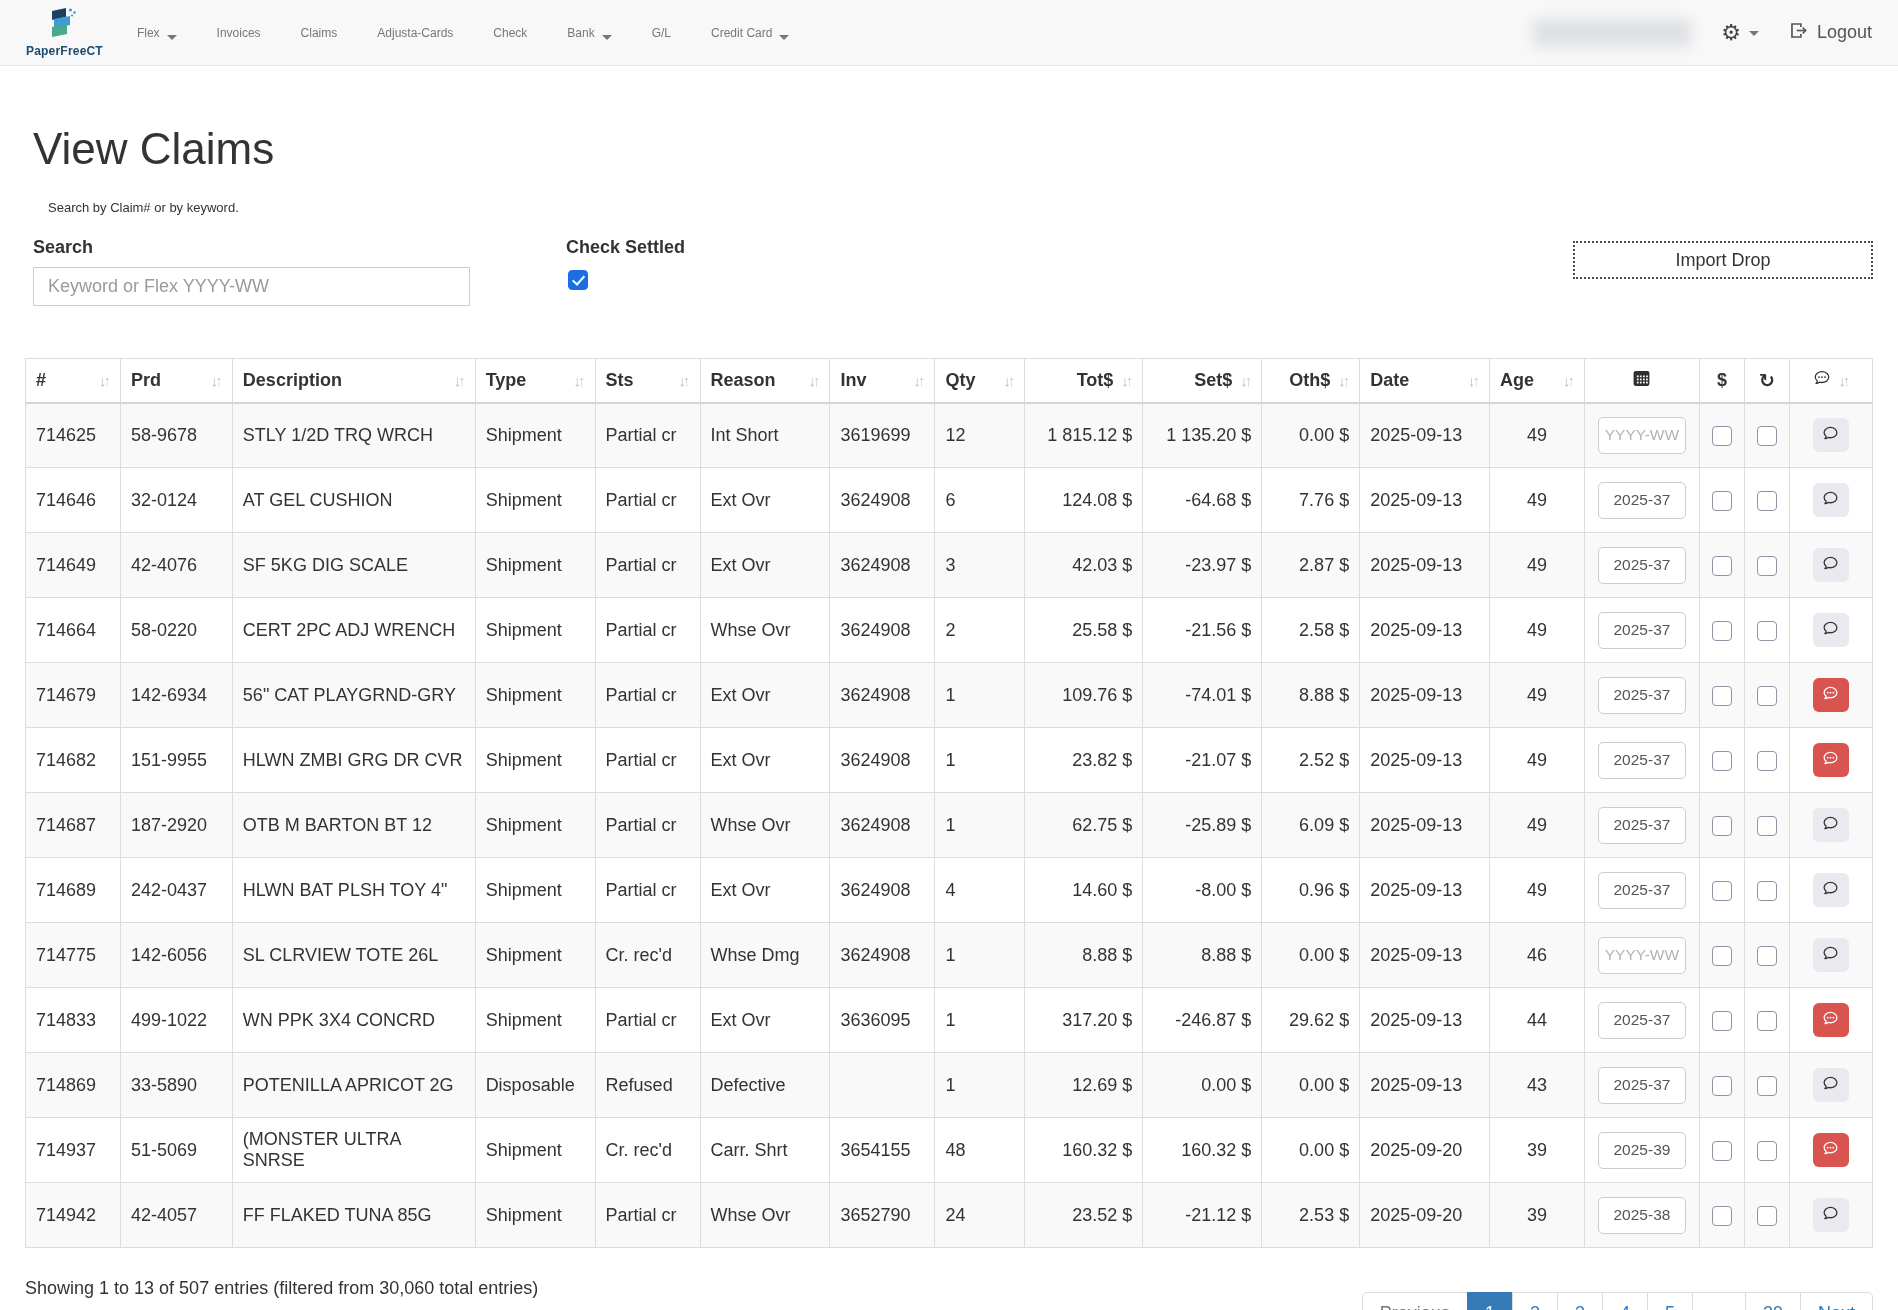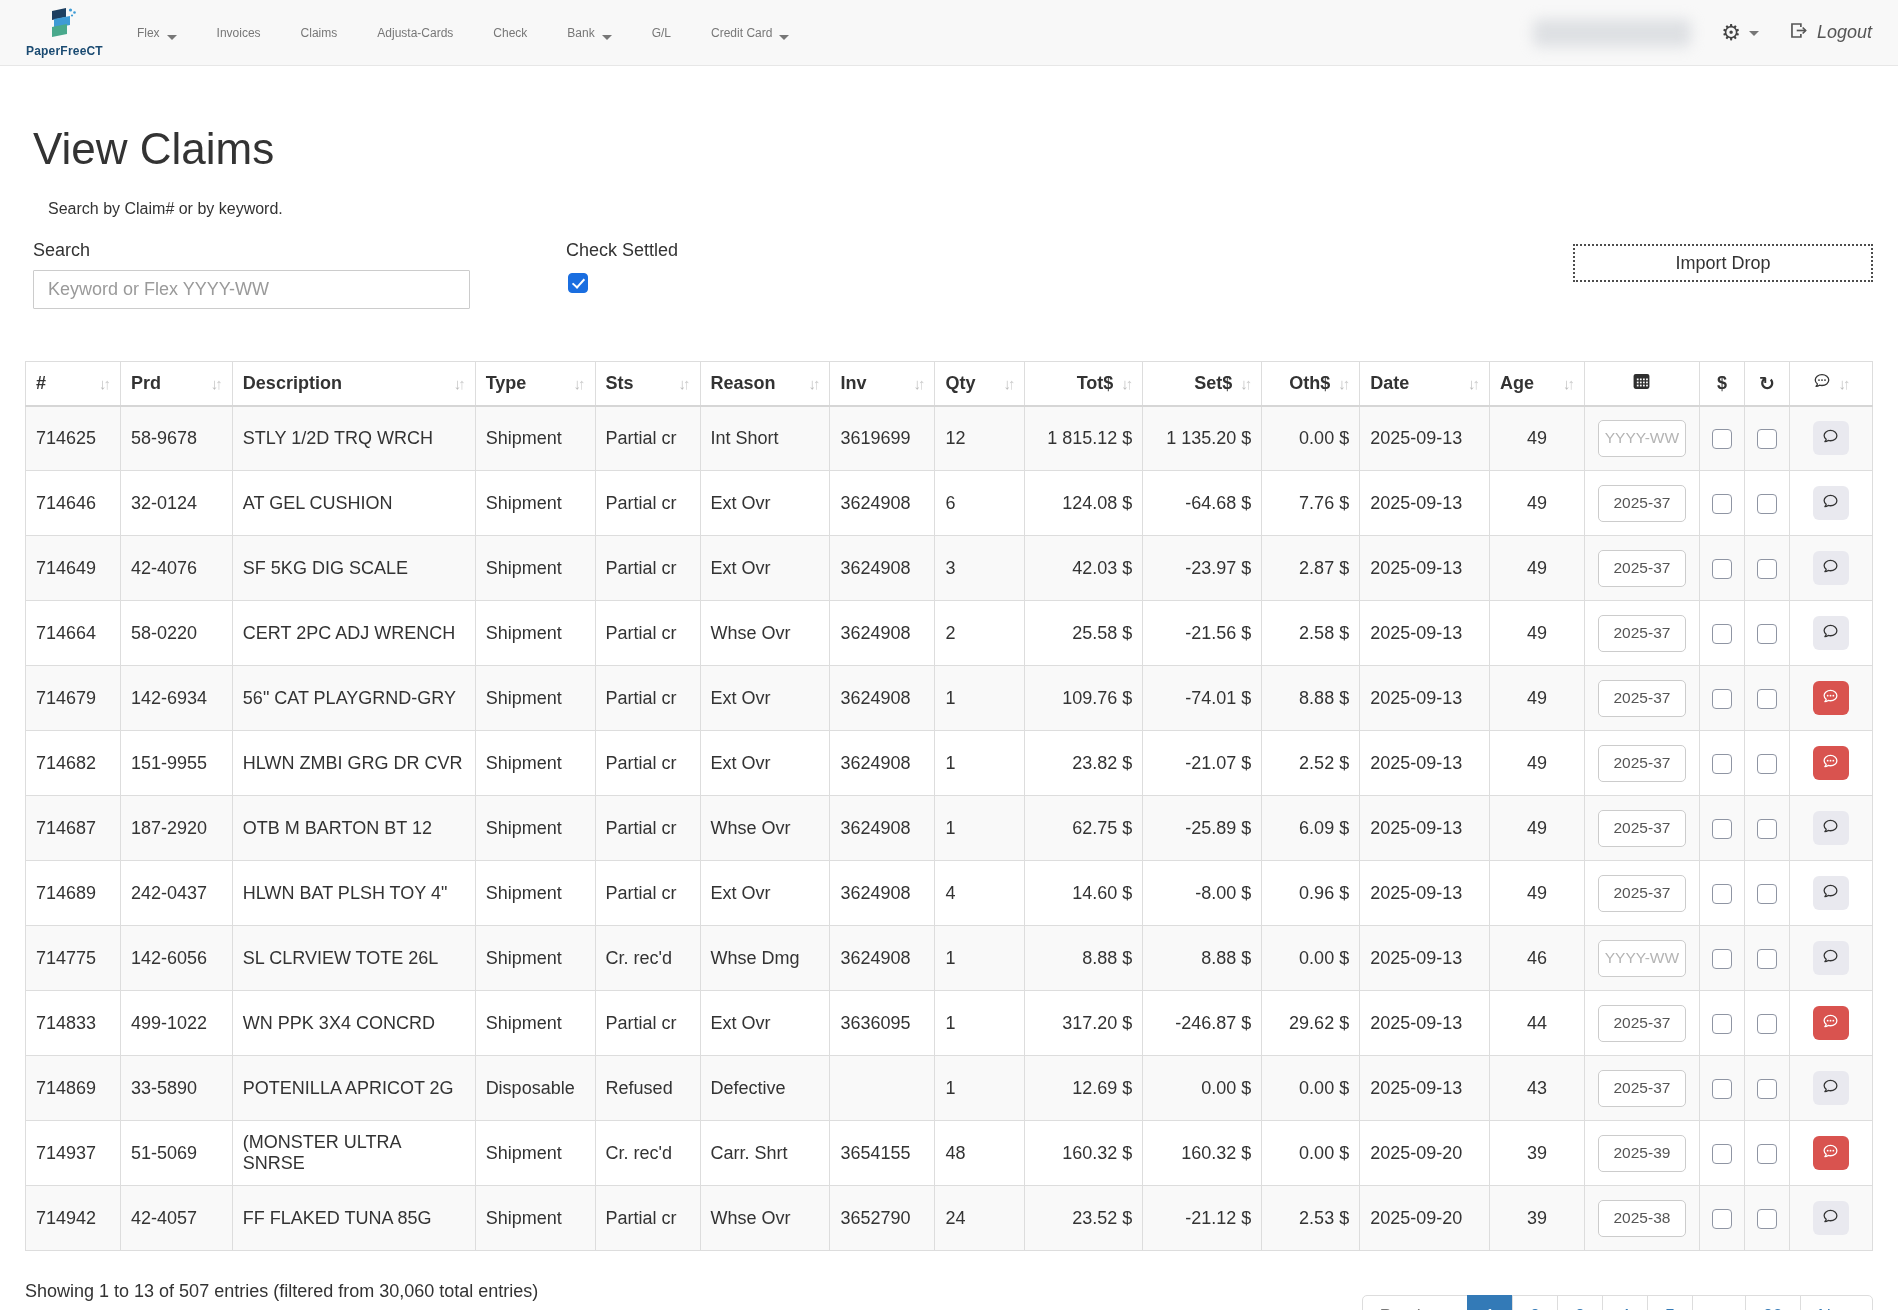--- a/index.html
+++ b/index.html
@@ -15,27 +15,27 @@
   }
   .brand { display:flex; flex-direction:column; align-items:center; margin-right:34px; text-decoration:none; }
   .brand-text { font-size:12px; font-weight:bold; color:#1b4b72; margin-top:1px; letter-spacing:.2px; }
   .nav-links { display:flex; align-items:center; gap:40px; }
   .nav-link { font-size:12px; color:#777; text-decoration:none; display:inline-flex; align-items:flex-end; gap:7px; }
   .caret { width:0; height:0; border-left:5px solid transparent; border-right:5px solid transparent; border-top:5px solid #777; display:inline-block; margin-top:2px; }
   .nav-right { margin-left:auto; display:flex; align-items:center; gap:30px; }
   .redacted { width:158px; height:28px; border-radius:5px; background:#c8ccd2; filter:blur(7px); opacity:.55; }
   .gear-wrap { display:inline-flex; align-items:center; gap:8px; color:#444; text-decoration:none; }
   .gear { font-size:22px; color:#444; line-height:1; }
-  .logout { display:inline-flex; align-items:center; gap:9px; font-size:18px; color:#555; text-decoration:none;font-style:italic; }
+  .logout { display:inline-flex; align-items:center; gap:9px; font-size:18px; color:#555; text-decoration:none; }
   
   .main { padding:38px 25px 0 25px; }
   h1.page-title { font-size:44px; font-weight:400; color:#333; margin-left:8px;margin-top:20px; }
-  .subtitle { font-size:16px; margin:26px 0 0 23px; }
+  .subtitle { font-size:13px; margin:26px 0 0 23px; }
   .controls { display:flex; align-items:flex-start; margin-top:22px; }
-  .ctl-label { display:block; font-size:18px; font-weight:normal; margin-bottom:9px; margin-left:8px;}
+  .ctl-label { display:block; font-size:18px; font-weight:bold; margin-bottom:9px; margin-left:8px;}
   .search-group { width:437px; }
   .search-input {
     width:100%; height:39px; border:1px solid #ccc; border-radius:1px;
     font-size:18px; padding:0 14px; color:#333; font-family:inherit; margin-left:8px;
   }
   .search-input::placeholder { color:#9a9a9a; }
   .filter-group { margin-left:104px; }
   .cb { appearance:none; -webkit-appearance:none; width:20px; height:20px; border:1.5px solid #8f95a3;
         border-radius:4px; background:#fff; cursor:pointer; position:relative; vertical-align:middle; }
   .cb:checked { background:#1a6ee0; border-color:#1a6ee0; }

